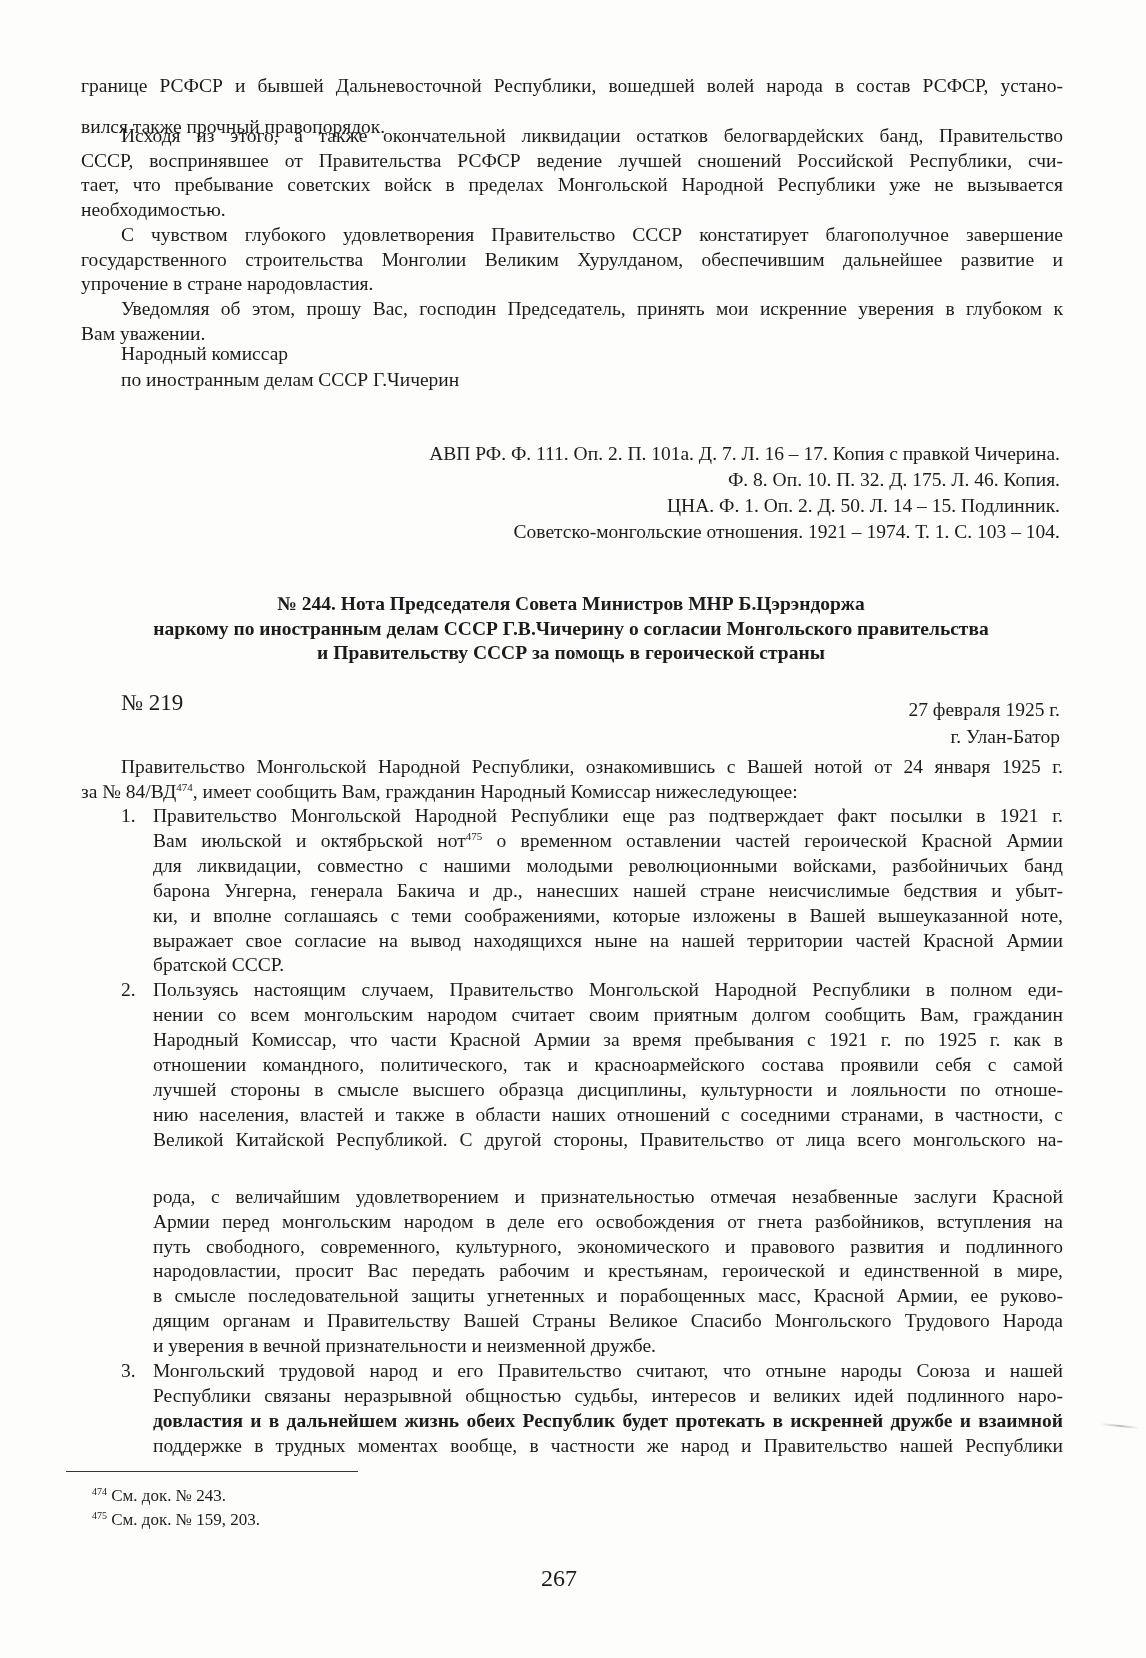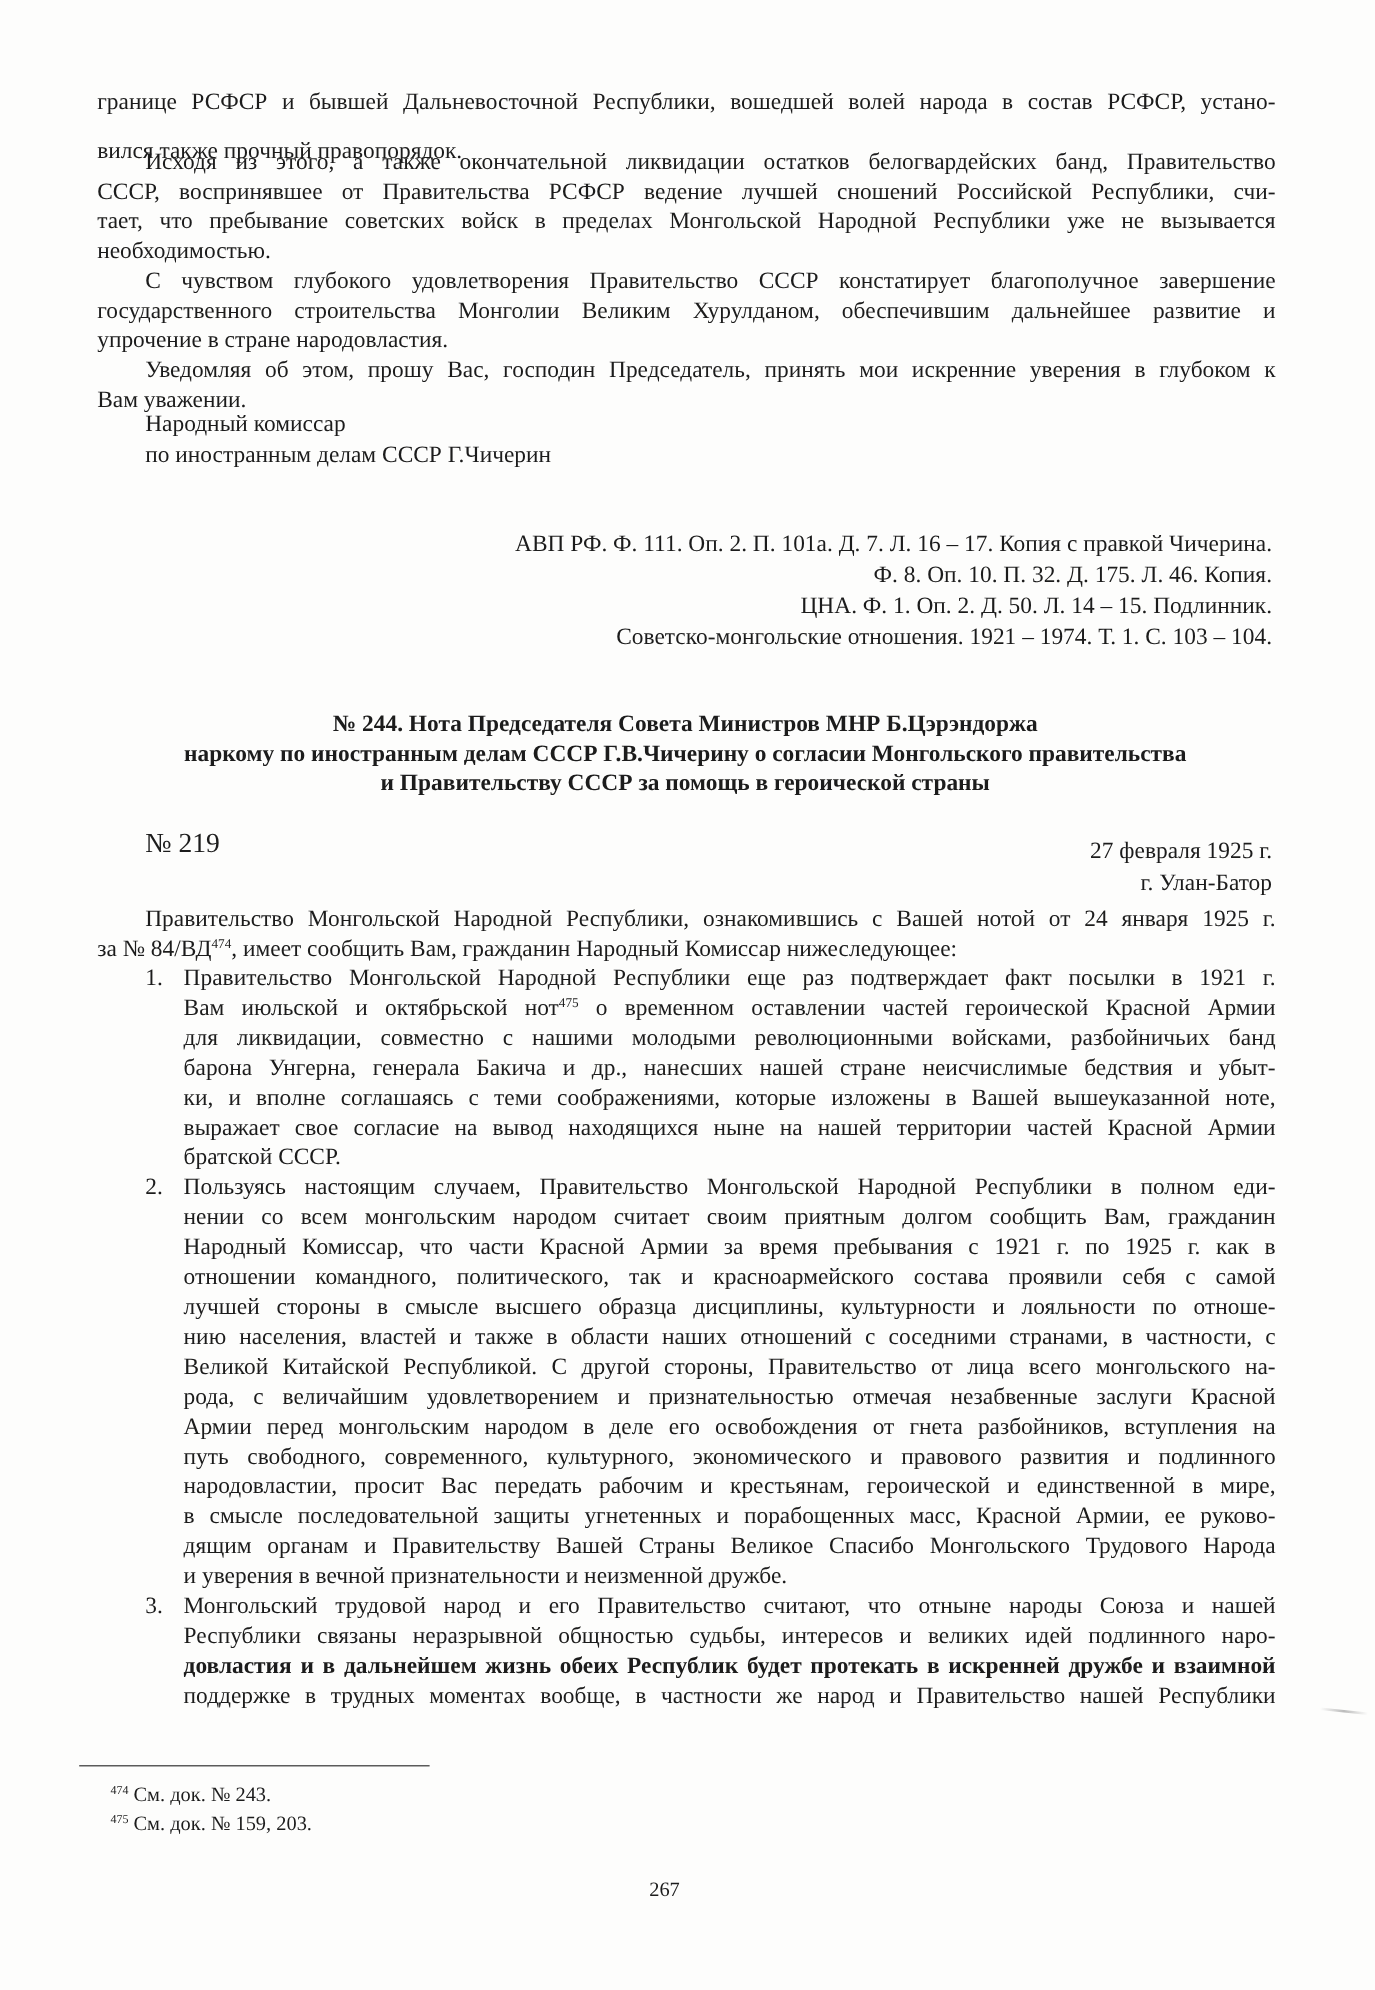--- a/index.html
+++ b/index.html
@@ -17,21 +17,21 @@
   .heading { position: absolute; left: 80px; width: 982px; top: 592px; text-align: center; font-weight: bold; font-size: 19.5px; line-height: 24.5px; }
   .docnum { position: absolute; left: 121px; top: 690px; font-size: 23px; }
   .date { position: absolute; right: 86px; top: 696px; text-align: right; font-size: 19.5px; line-height: 27px; }
   .list-block { position: absolute; left: 121px; width: 942px; font-size: 19.5px; line-height: 24.9px; }
   .item { position: relative; padding-left: 32px; }
   .item-num { position: absolute; left: 0; top: 0; }
   sup { font-size: 11px; line-height: 0; vertical-align: 7px; }
   .rule { position: absolute; left: 66px; top: 1471px; width: 292px; height: 1px; background: #333; }
   .footnotes { position: absolute; left: 92px; top: 1484px; font-size: 17px; line-height: 24px; }
   .footnotes sup { font-size: 10px; vertical-align: 6px; }
-  .page-number { position: absolute; left: 541px; top: 1565px; font-size: 17px; }
+  .page-number { position: absolute; left: 541px; top: 1565px; font-size: 24px; }
   .scan-mark { position: absolute; left: 1100px; top: 1425px; width: 40px; height: 2px; background: linear-gradient(90deg, transparent, #bbb, transparent); transform: rotate(6deg); }
 </style>
 </head>
 <body>
 
 <div class="page">
 
   <div class="body-block" style="top:74px;">
     <span class="line" style="white-space: normal;">границе РСФСР и бывшей Дальневосточной Республики, вошедшей волей народа в состав РСФСР, устано-</span>
     <span class="line last" style="white-space: normal; margin-top: 16px;">вился также прочный правопорядок.</span>
@@ -98,21 +98,21 @@
     </div>
     <div class="item">
       <span class="item-num">2.</span>
       <span class="line" style="white-space: normal;">Пользуясь настоящим случаем, Правительство Монгольской Народной Республики в полном еди-</span>
       <span class="line" style="white-space: normal;">нении со всем монгольским народом считает своим приятным долгом сообщить Вам, гражданин</span>
       <span class="line" style="white-space: normal;">Народный Комиссар, что части Красной Армии за время пребывания с 1921 г. по 1925 г. как в</span>
       <span class="line" style="white-space: normal;">отношении командного, политического, так и красноармейского состава проявили себя с самой</span>
       <span class="line" style="white-space: normal;">лучшей стороны в смысле высшего образца дисциплины, культурности и лояльности по отноше-</span>
       <span class="line" style="white-space: normal;">нию населения, властей и также в области наших отношений с соседними странами, в частности, с</span>
       <span class="line" style="white-space: normal;">Великой Китайской Республикой. С другой стороны, Правительство от лица всего монгольского на-</span>
-      <span class="line" style="white-space: normal;">рода, с величайшим удовлетворением и признательностью отмечая незабвенные заслуги Красной</span>
+      <span class="line" style="white-space: normal; margin-top: 32px;">рода, с величайшим удовлетворением и признательностью отмечая незабвенные заслуги Красной</span>
       <span class="line" style="white-space: normal;">Армии перед монгольским народом в деле его освобождения от гнета разбойников, вступления на</span>
       <span class="line" style="white-space: normal;">путь свободного, современного, культурного, экономического и правового развития и подлинного</span>
       <span class="line" style="white-space: normal;">народовластии, просит Вас передать рабочим и крестьянам, героической и единственной в мире,</span>
       <span class="line" style="white-space: normal;">в смысле последовательной защиты угнетенных и порабощенных масс, Красной Армии, ее руково-</span>
       <span class="line" style="white-space: normal;">дящим органам и Правительству Вашей Страны Великое Спасибо Монгольского Трудового Народа</span>
       <span class="line last" style="white-space: normal;">и уверения в вечной признательности и неизменной дружбе.</span>
     </div>
     <div class="item">
       <span class="item-num">3.</span>
       <span class="line" style="white-space: normal;">Монгольский трудовой народ и его Правительство считают, что отныне народы Союза и нашей</span>

